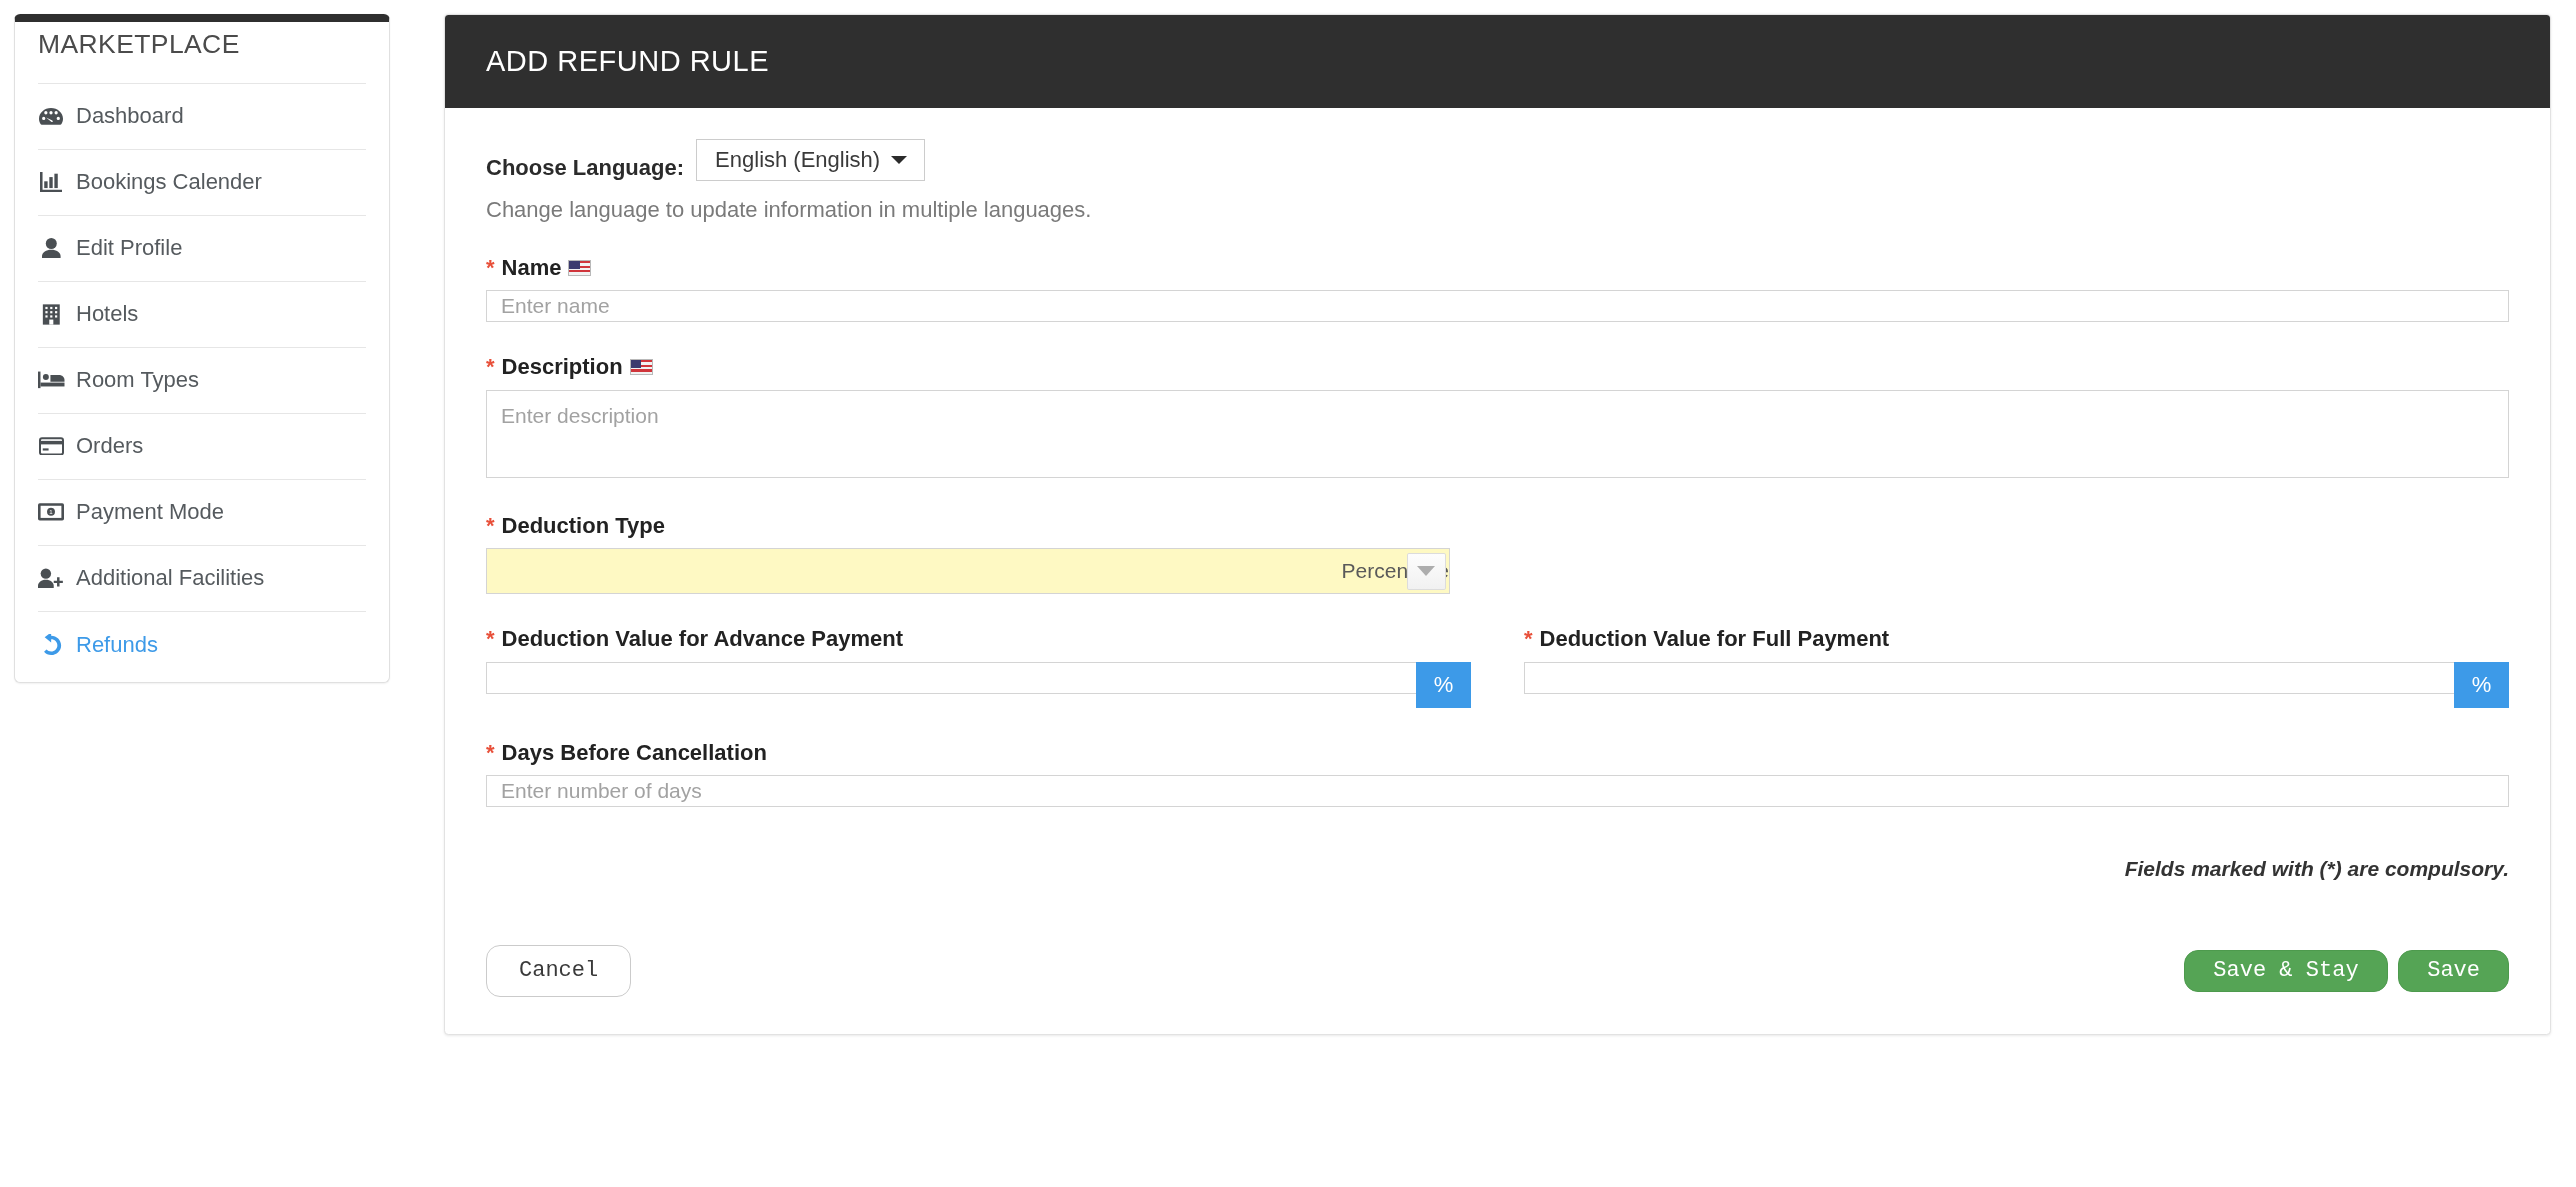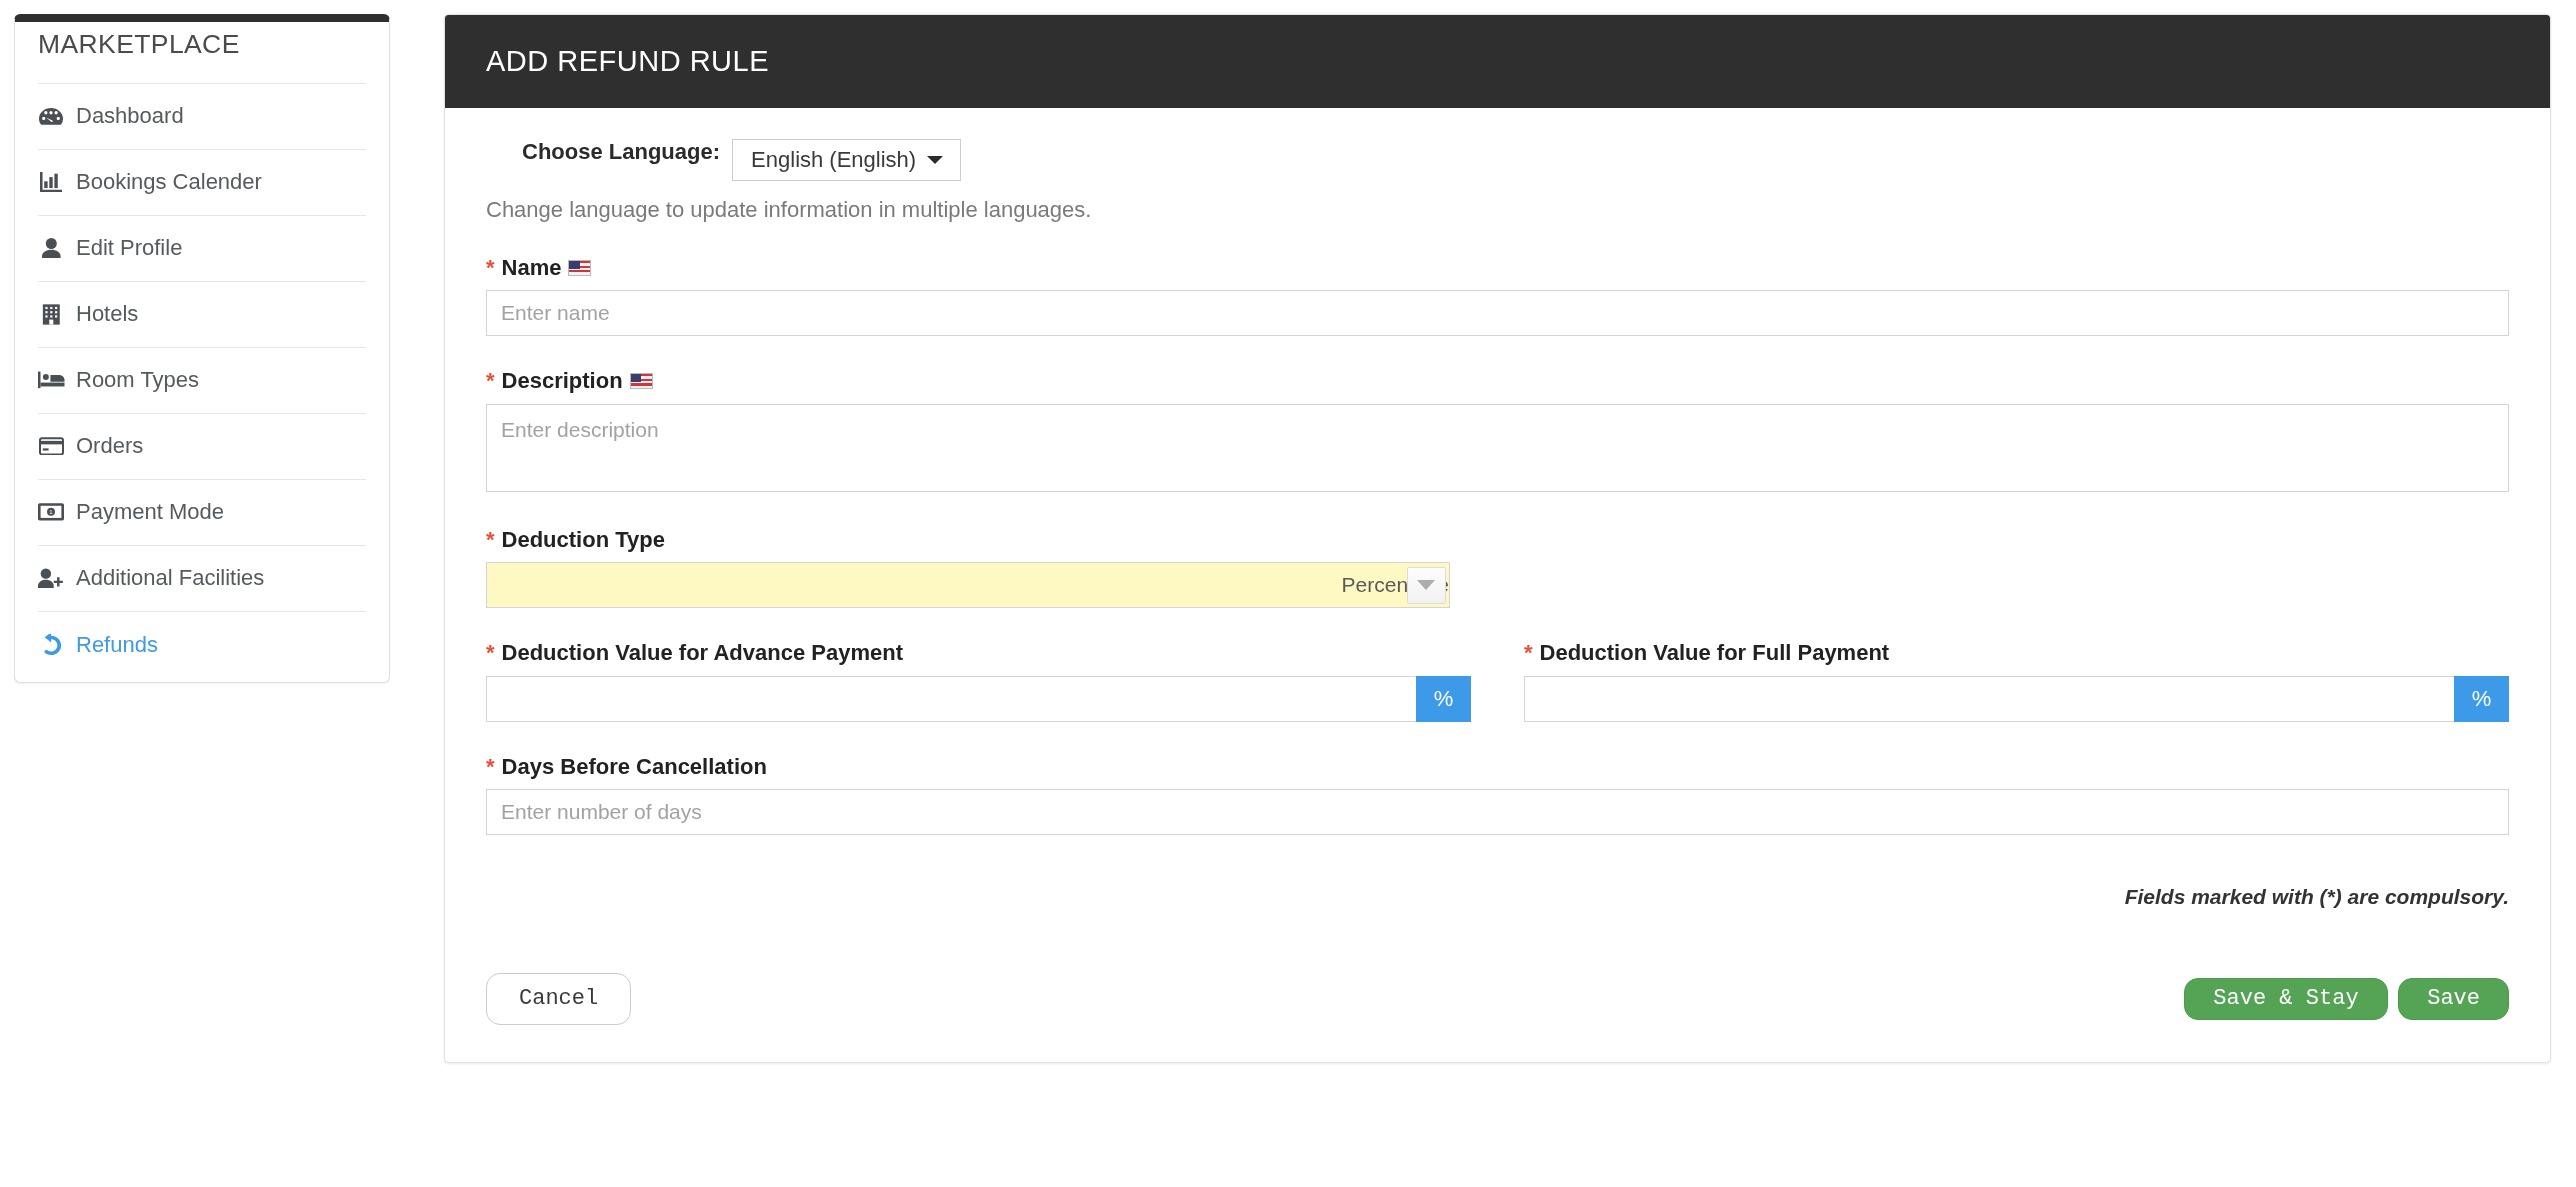--- a/index.html
+++ b/index.html
@@ -77,24 +77,23 @@
     border-radius: 3.5px 3.5px 0 0;
     font-size: 29px;
     letter-spacing: 0.5px;
     font-weight: 400;
   }
   .card-body { padding: 0 41px; }
 
   
   .lang-row {
     display: flex;
-    align-items: flex-start;
+    align-items: flex-end;
     gap: 12.4px;
     margin-top: 31px;
-    margin-left: 36px;
   }
   .lang-label { font-size: 22px; font-weight: bold; color: #2b2b2b; }
   .lang-select {
     border: 0.9px solid #cccccc;
     background: #ffffff;
     color: #3a3a3a;
     font-size: 22px;
     font-family: "Liberation Sans", sans-serif;
     padding: 8.8px 17.7px;
     display: inline-flex;
@@ -144,21 +143,21 @@
   .flag::after {
     content: "";
     position: absolute;
     left: 0; top: 0;
     width: 10.6px; height: 8px;
     background: #3c3b6e;
   }
 
   .inp {
     width: 100%;
-    height: 46px;
+    height: 32px;
     border: 0.9px solid #d4d4d4;
     background: #ffffff;
     font-size: 21px;
     font-family: "Liberation Sans", sans-serif;
     color: #333;
     padding: 0 14px;
     outline: none;
   }
   .inp::placeholder { color: #a2a2a2; }
   textarea.inp {

